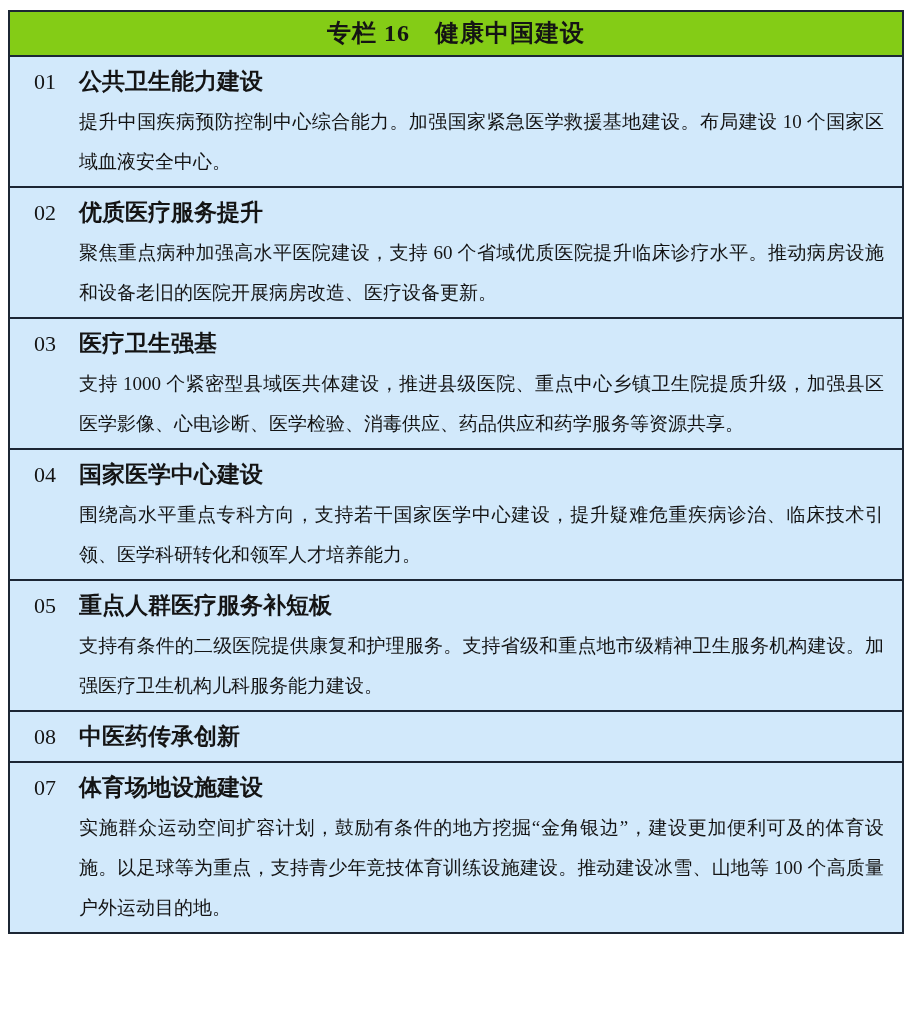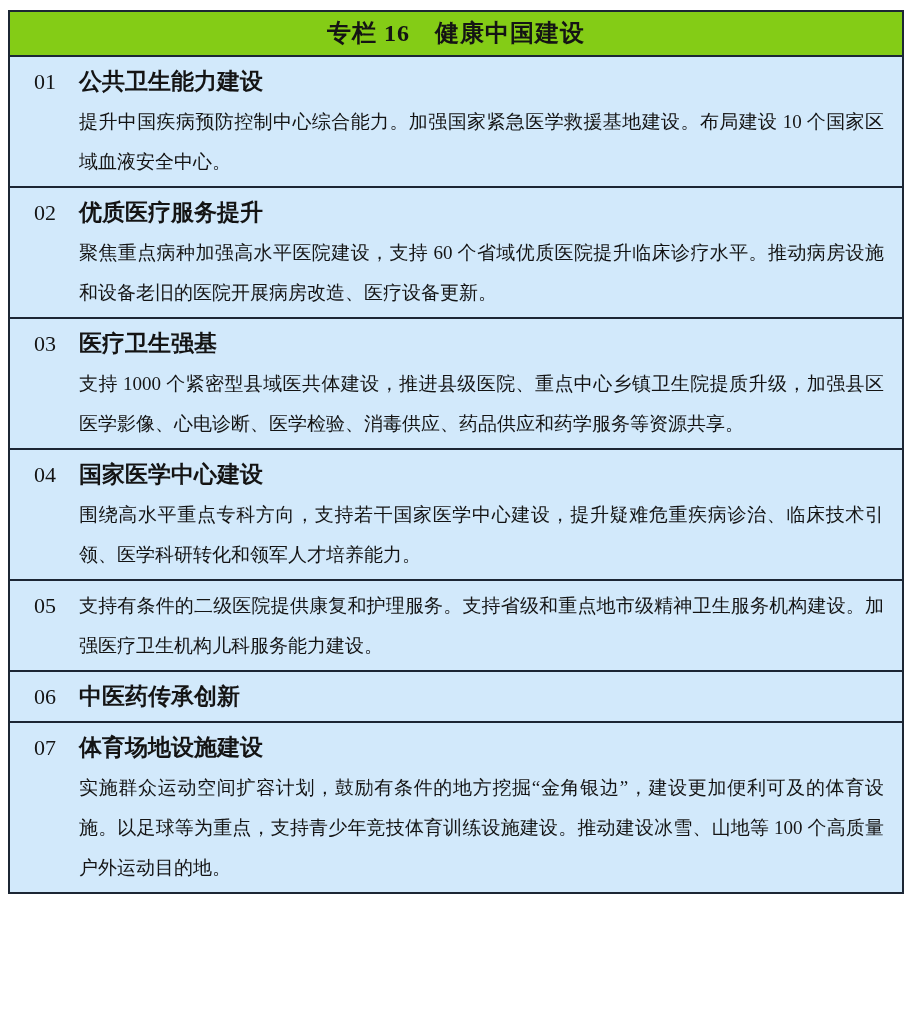--- a/index.html
+++ b/index.html
@@ -94,26 +94,27 @@
     <div class="section-num">04</div>
     <div class="section-content">
       <div class="section-heading">国家医学中心建设</div>
       <div class="section-body">围绕高水平重点专科方向，支持若干国家医学中心建设，提升疑难危重疾病诊治、临床技术引领、医学科研转化和领军人才培养能力。</div>
     </div>
   </div>
 
   <div class="section">
     <div class="section-num">05</div>
     <div class="section-content">
+      <div class="section-heading">重点人群医疗服务补短板</div>
       <div class="section-body">支持有条件的二级医院提供康复和护理服务。支持省级和重点地市级精神卫生服务机构建设。加强医疗卫生机构儿科服务能力建设。</div>
     </div>
   </div>
 
   <div class="section">
-    <div class="section-num">06</div>
+    <div class="section-num">08</div>
     <div class="section-content">
       <div class="section-heading">中医药传承创新</div>
     </div>
   </div>
 
   <div class="section">
     <div class="section-num">07</div>
     <div class="section-content">
       <div class="section-heading">体育场地设施建设</div>
       <div class="section-body">实施群众运动空间扩容计划，鼓励有条件的地方挖掘“金角银边”，建设更加便利可及的体育设施。以足球等为重点，支持青少年竞技体育训练设施建设。推动建设冰雪、山地等 100 个高质量户外运动目的地。</div>

